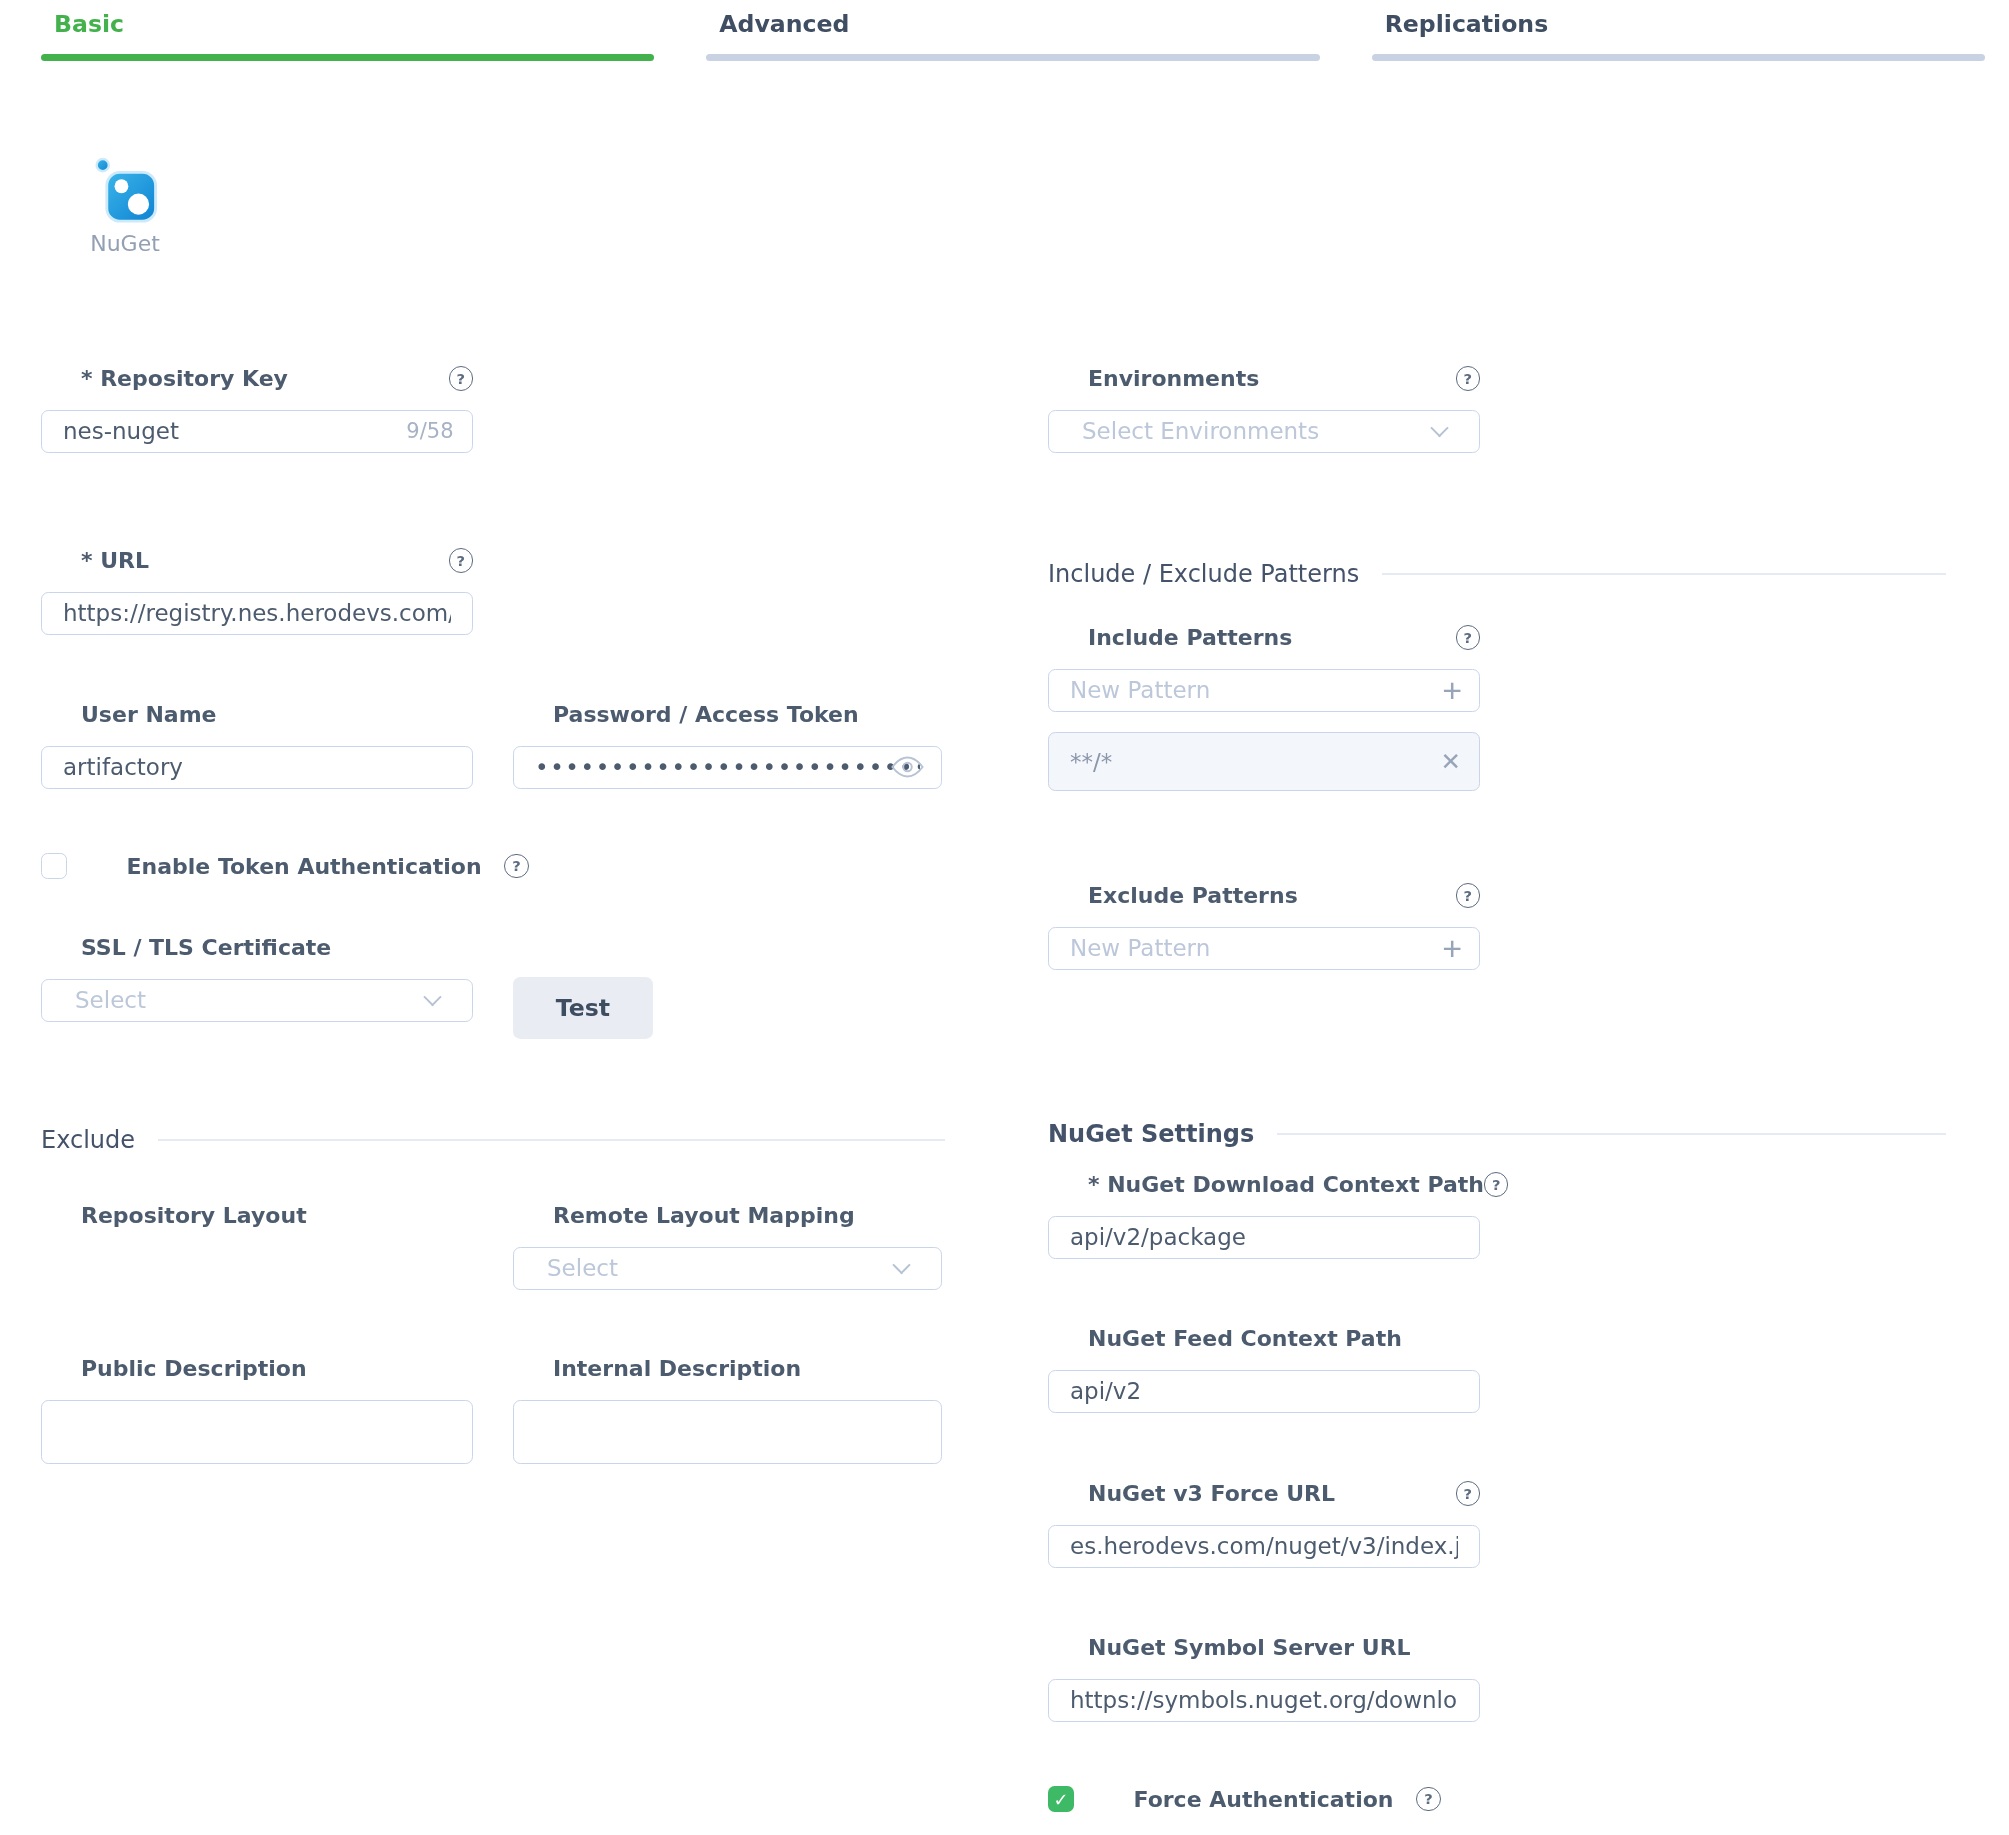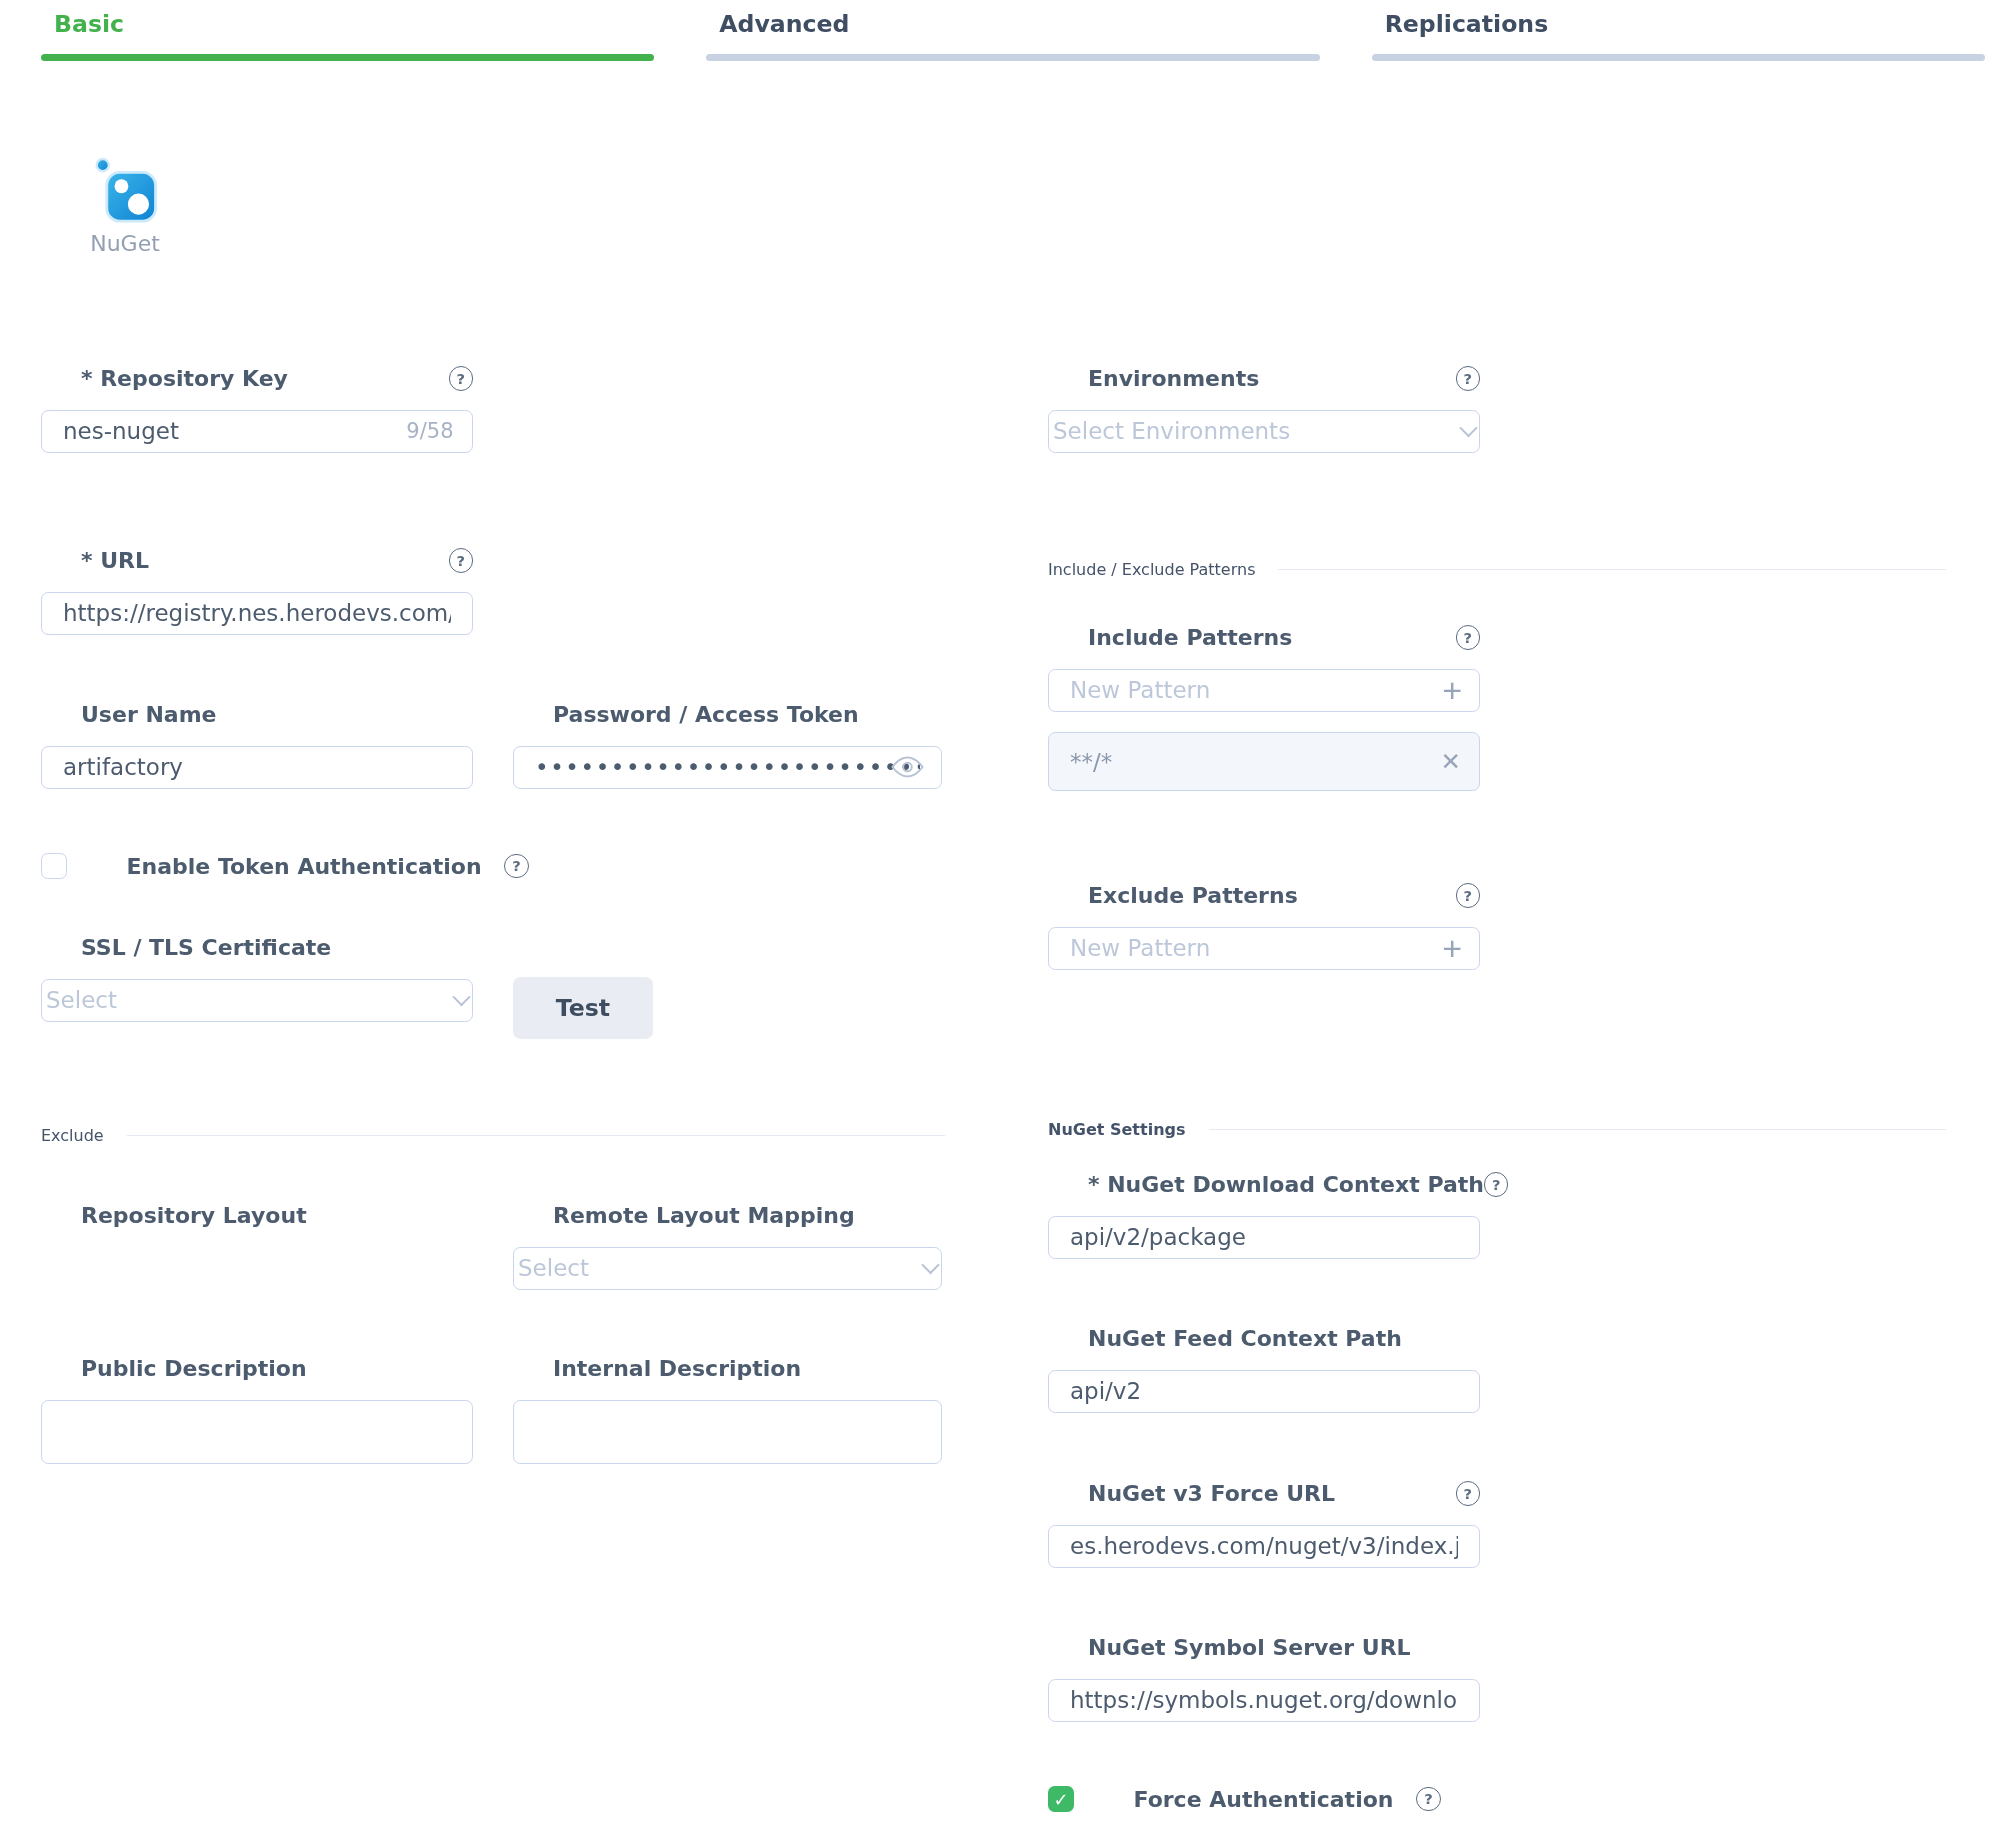--- a/index.html
+++ b/index.html
@@ -34,21 +34,21 @@
              background: #ffffff; display: flex; align-items: center; }
   input.control, textarea.control { padding: 0 21px; font-size: 23px; color: #4c5b6e; outline: none;
              font-family: "DejaVu Sans", "Liberation Sans", sans-serif; }
   input.control::placeholder { color: #bcc7d9; opacity: 1; }
   .input-wrap { position: relative; width: 100%; }
   .input-wrap input { width: 100%; }
   .suffix { position: absolute; right: 19.5px; top: 50%; transform: translateY(-50%); font-size: 21px; color: #a7b2c4; }
   .pwd { letter-spacing: 1.6px; font-size: 19.5px; padding-right: 65px; }
 
   
-  .select { padding: 0 4px; justify-content: space-between; cursor: pointer; }
+  .select { padding: 0 33px; justify-content: space-between; cursor: pointer; }
   .select .sel-text { font-size: 23px; color: #4c5b6e; }
   .select .sel-text.placeholder { color: #bcc7d9; }
   .chevron { width: 13px; height: 13px; border-right: 2.4px solid #b6c2d4; border-bottom: 2.4px solid #b6c2d4;
              transform: rotate(45deg) translate(-2.4px,-2.4px); flex: none; }
 
   
   .icon-btn { position: absolute; right: 18px; top: 50%; transform: translateY(-50%); color: #98a5b8;
               font-size: 34px; font-weight: 200; line-height: 1; cursor: pointer; background: none; border: none; }
   .icon-btn.small { font-size: 24.4px; }
 
@@ -60,21 +60,21 @@
   
   .check-row { position: absolute; display: flex; align-items: center; gap: 19.5px; }
   .checkbox { width: 26px; height: 26px; border: 1.6px solid #c9d5ea; border-radius: 6.5px; background: #fff; flex: none; cursor: pointer; }
   .checkbox.checked { border: none; background: #3eb966; display: flex; align-items: center; justify-content: center;
                       color: #ffffff; font-size: 18px; font-weight: 700; }
   .check-row .label { font-weight: 600; }
   .check-row .help { margin-left: 3.3px; }
 
   
   .section { position: absolute; display: flex; align-items: center; gap: 23px; }
-  .section .section-title { font-size: 16px; color: #44536a; white-space: nowrap; }
+  .section .section-title { font-size: 24px; color: #44536a; white-space: nowrap; }
   .section .section-title.bold { font-weight: 600; }
   .section .rule { flex: 1; height: 1.6px; background: #e6ebf3; }
 
   
   .btn { position: absolute; width: 140px; height: 62px; background: #e9edf3; border: none; border-radius: 7.3px;
          font-size: 23.6px; font-weight: 600; color: #3f4d61; cursor: pointer;
          font-family: "DejaVu Sans", "Liberation Sans", sans-serif; }
 
   textarea.control { height: 64px; resize: none; padding-top: 14.7px; }
 </style>

